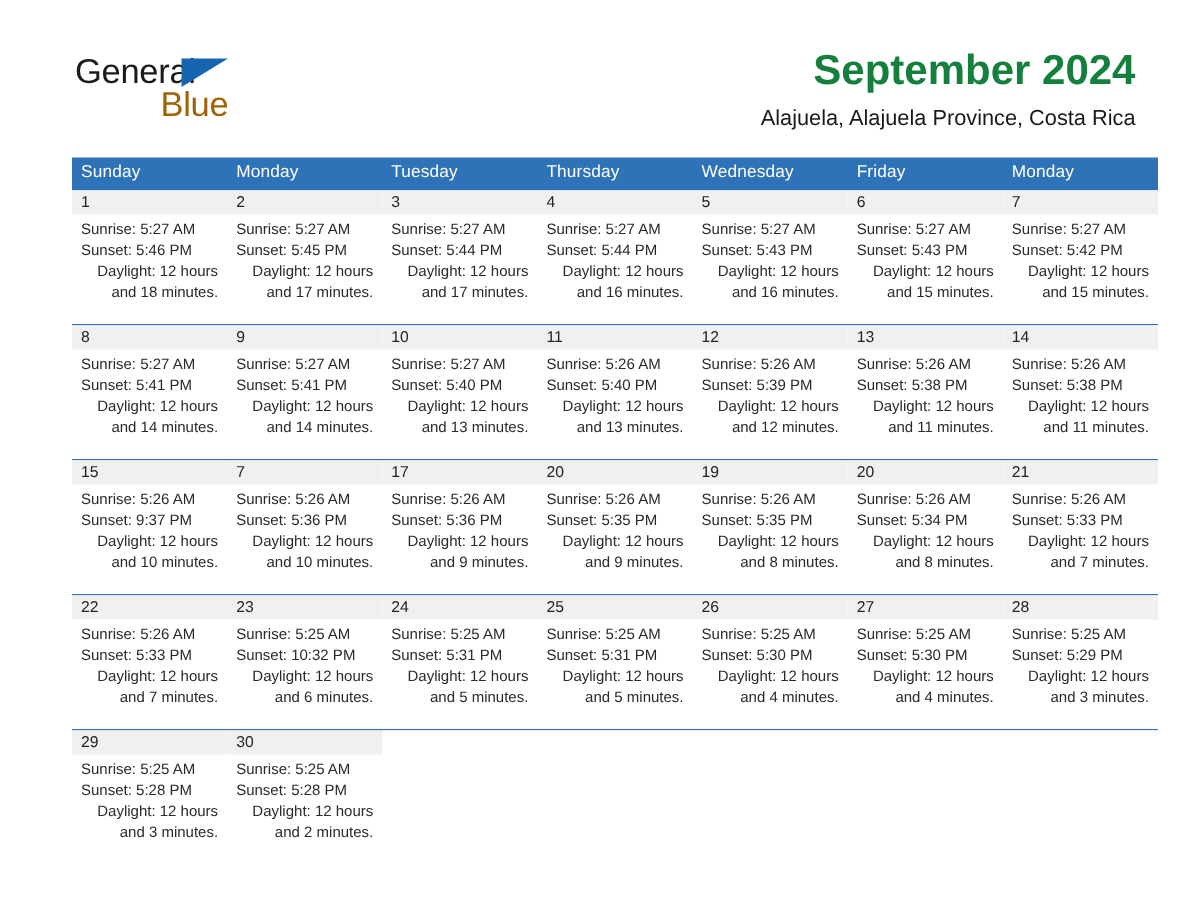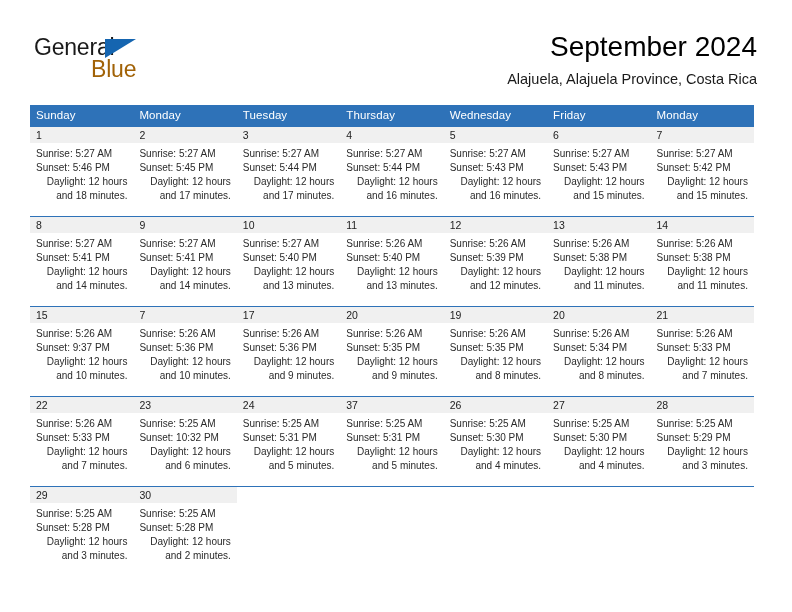--- a/index.html
+++ b/index.html
@@ -26,21 +26,21 @@
   .top-bar {
     position: absolute;
     left: 34px;
     top: 30px;
     right: 35px;
     height: 70px;
   }
 
   .brand {
     position: absolute;
-    left: 0;
+    left: 16px;
     top: 4px;
     width: 220px;
     height: 56px;
     text-align: center;
   }
   .brand-general {
     position: absolute;
     left: 0;
     top: 0;
     font-size: 23px;
@@ -67,38 +67,38 @@
   }
 
   .titles {
     position: absolute;
     right: 0;
     top: 0;
     text-align: right;
   }
   .cal-title {
     font-size: 28px;
-    font-weight: normal;
-    color: #000000;
+    font-weight: bold;
+    color: #15803d;
     line-height: 34px;
     white-space: nowrap;
   }
   .cal-subtitle {
     font-size: 14.5px;
     color: #1a1a1a;
     line-height: 22px;
     margin-top: 4px;
     white-space: nowrap;
     margin-left: 12px;
   }
 
   
   .calendar {
     position: absolute;
-    left: 30px;
+    left: 48px;
     top: 105px;
     width: 724px;
   }
 
   .weekday-row {
     display: flex;
     width: 100%;
     background: #2e72b8;
   }
   .weekday-cell {
@@ -382,21 +382,21 @@
       </div>
       <div class="day-cell">
         <div class="day-number-band">24</div>
         <div class="day-info">
           <div>Sunrise: 5:25 AM</div>
           <div>Sunset: 5:31 PM</div>
           <div class="daylight-line">Daylight: 12 hours and 5 minutes.</div>
         </div>
       </div>
       <div class="day-cell">
-        <div class="day-number-band">37</div>
+        <div class="day-number-band">25</div>
         <div class="day-info">
           <div>Sunrise: 5:25 AM</div>
           <div>Sunset: 5:31 PM</div>
           <div class="daylight-line">Daylight: 12 hours and 5 minutes.</div>
         </div>
       </div>
       <div class="day-cell">
         <div class="day-number-band">26</div>
         <div class="day-info">
           <div>Sunrise: 5:25 AM</div>

